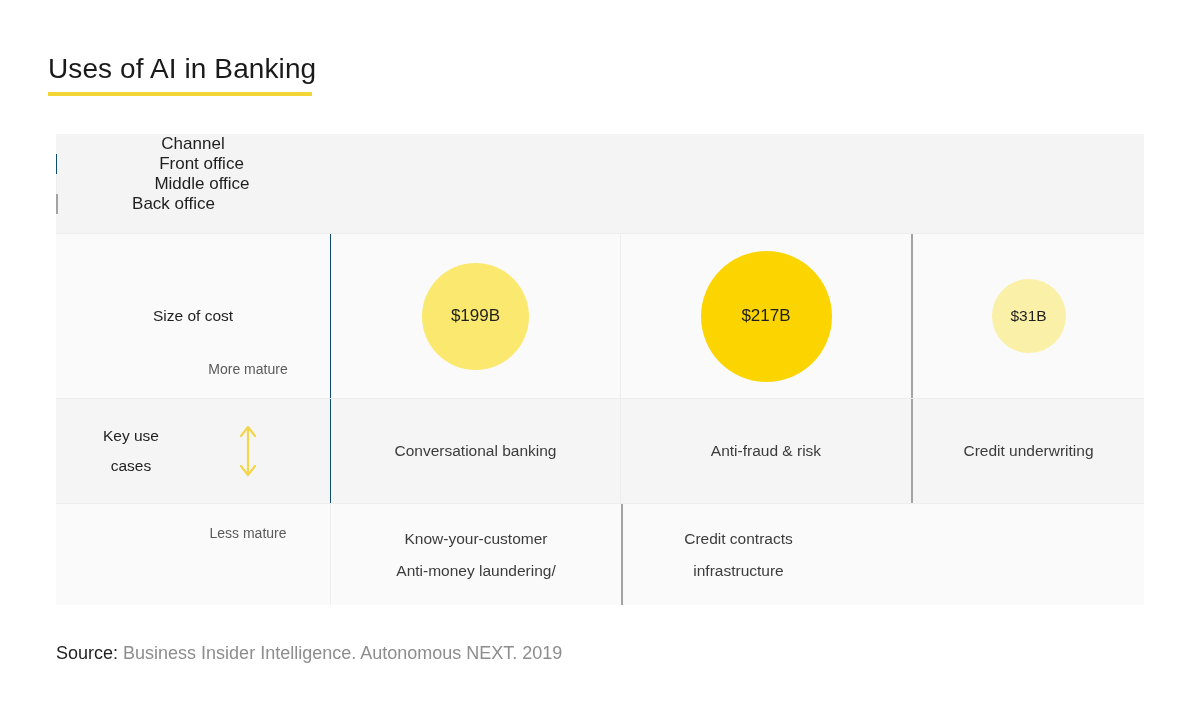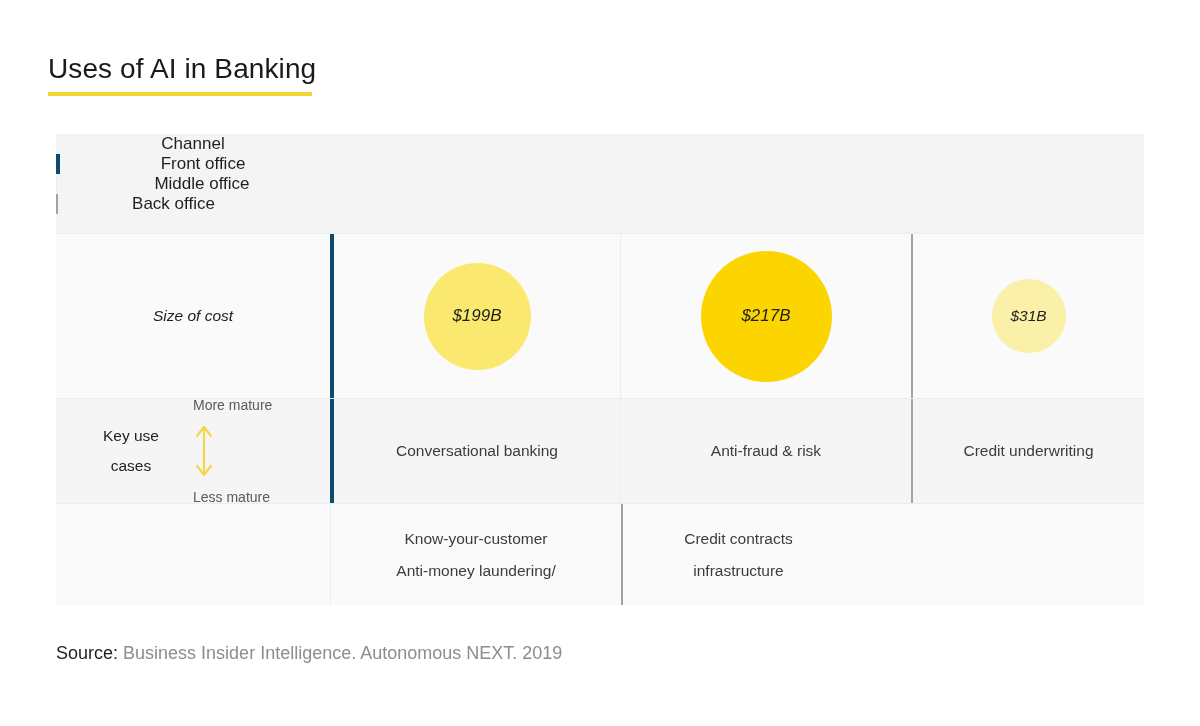--- a/index.html
+++ b/index.html
@@ -45,34 +45,34 @@
     height: 471px;
     display: flex;
     flex-direction: column;
   }
   .trow {
     display: flex;
     width: 100%;
     box-sizing: border-box;
   }
   #header-row       { height: 99px;  background: #F4F4F5; flex-direction: column; }
-  #bubble-row       { height: 165px; background: #FAFAFA; border-top: 1px solid #EDEDEE; font-style: italic; }
+  #bubble-row       { height: 165px; background: #FAFAFA; border-top: 1px solid #EDEDEE; }
   #usecase-row-top  { height: 105px; background: #F5F5F6; border-top: 1px solid #EDEDEE; }
   #usecase-row-bot  { height: 102px; background: #FAFAFA; border-top: 1px solid #EDEDEE; }
 
   .cell {
     box-sizing: border-box;
     display: flex;
     align-items: center;
     justify-content: center;
     text-align: center;
     position: relative;
   }
   .col-channel { width: 274px; }
-  .col-front   { width: 290px; border-left: 4px solid #0c4a6e; }
+  .col-front   { width: 290px; border-left: 1px solid #0c4a6e; }
   .col-middle  { width: 291px; border-left: 1px solid #EDEDEE; }
   .col-back    { width: 233px; border-left: 2px solid #a3a3a3; }
 
   .head-label {
     font-size: 17px;
     color: #1f1f1f;
     font-weight: 400;
   }
 
   .row-label {
@@ -110,22 +110,23 @@
   #keyuse-label {
     font-size: 15.5px;
     color: #1f1f1f;
     line-height: 30px;
     text-align: center;
     width: 96px;
   }
   #maturity-scale {
     display: flex;
     flex-direction: column;
-    align-items: flex-start;
+    align-items: center;
     width: 110px;
+    gap: 36px;
   }
   .maturity-text {
     font-size: 14px;
     color: #5a5a5a;
     line-height: 22px;
     white-space: nowrap;
   }
   #maturity-arrow {
     margin: 6px 0 6px 0;
   }

